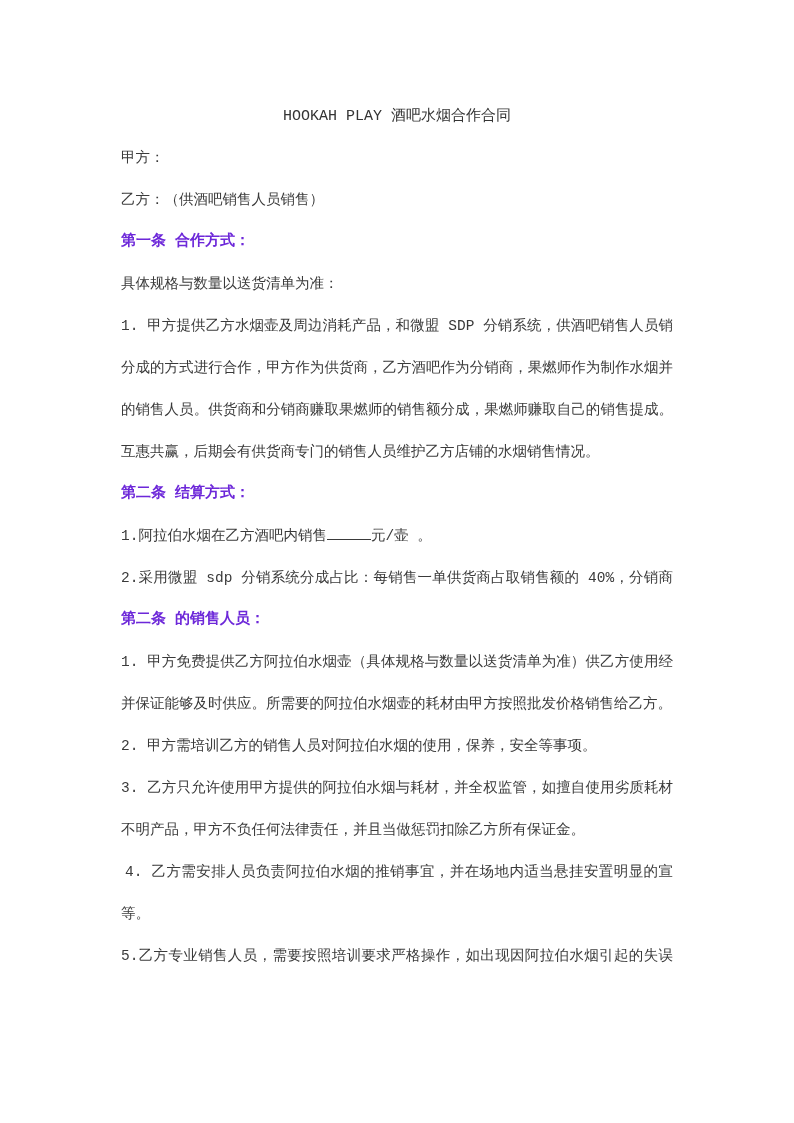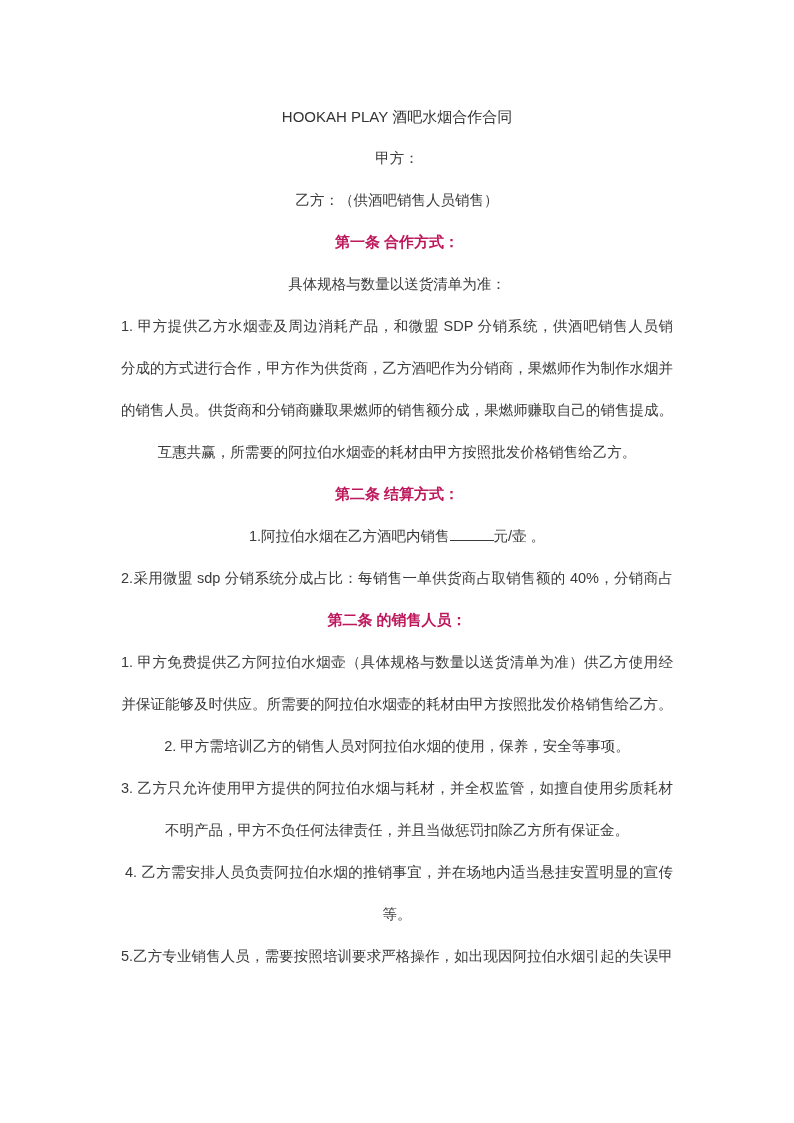--- a/index.html
+++ b/index.html
@@ -1,48 +1,47 @@
 <!DOCTYPE html>
 <html><head>
 <meta charset="utf-8">
 <style>
   html, body { margin: 0; padding: 0; background: #ffffff; }
   .page {
     position: relative;
     width: 794px;
     height: 1123px;
     background: #ffffff;
-    font-family: Liberation Sans, sans-serif;
+    font-family: Liberation Mono, monospace;
     color: #3a3a3a;
     font-size: 14.5px;
     overflow: hidden;
   }
   .content {
     position: absolute;
     left: 121px;
     top: 97px;
     width: 552px;
   }
   .line {
     height: 42px;
     line-height: 42px;
     overflow: hidden;
     white-space: normal;
-    text-align: center;
   }
   .title-line {
     height: 40px;
     line-height: 40px;
     text-align: center;
     font-size: 15px;
     color: #343434;
   }
   .heading {
     font-weight: bold;
-    color: #be185d;
+    color: #6d28d9;
     font-size: 15px;
   }
   .just {
     text-align: justify;
     text-align-last: justify;
   }
   .indent { padding-left: 4px; }
   .blank-field {
     display: inline-block;
     width: 44px;
@@ -60,21 +59,21 @@
     <div class="line title-line">HOOKAH PLAY 酒吧水烟合作合同</div>
 
     <div class="line">甲方：</div>
     <div class="line">乙方：（供酒吧销售人员销售）</div>
 
     <div class="line heading">第一条 合作方式：</div>
     <div class="line">具体规格与数量以送货清单为准：</div>
     <div class="line just">1. 甲方提供乙方水烟壶及周边消耗产品，和微盟 SDP 分销系统，供酒吧销售人员销售，以</div>
     <div class="line just">分成的方式进行合作，甲方作为供货商，乙方酒吧作为分销商，果燃师作为制作水烟并售卖</div>
     <div class="line just">的销售人员。供货商和分销商赚取果燃师的销售额分成，果燃师赚取自己的销售提成。做到</div>
-    <div class="line">互惠共赢，所需要的阿拉伯水烟壶的耗材由甲方按照批发价格销售给乙方。</div>
+    <div class="line">互惠共赢，后期会有供货商专门的销售人员维护乙方店铺的水烟销售情况。</div>
 
     <div class="line heading">第二条 结算方式：</div>
     <div class="line">
       <span>1.阿拉伯水烟在乙方酒吧内销售</span><span class="blank-field"></span><span>元/壶 。</span>
     </div>
     <div class="line just">2.采用微盟 sdp 分销系统分成占比：每销售一单供货商占取销售额的 40%，分销商占取销售</div>
 
     <div class="line heading">第二条 的销售人员：</div>
     <div class="line just">1. 甲方免费提供乙方阿拉伯水烟壶（具体规格与数量以送货清单为准）供乙方使用经营，</div>
     <div class="line">并保证能够及时供应。所需要的阿拉伯水烟壶的耗材由甲方按照批发价格销售给乙方。</div>

